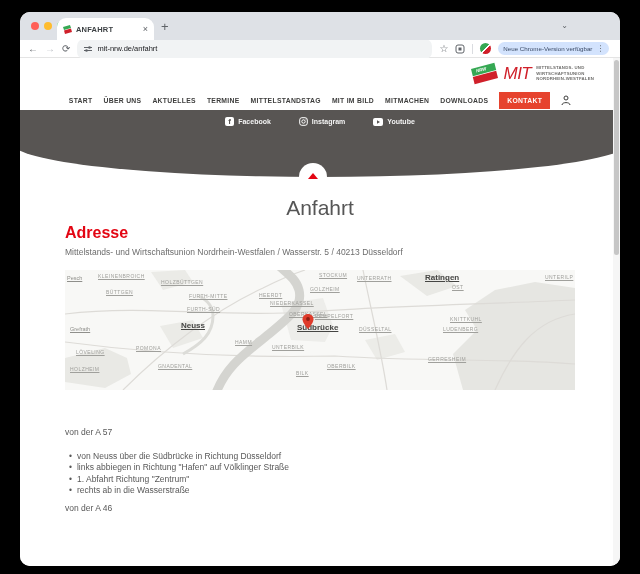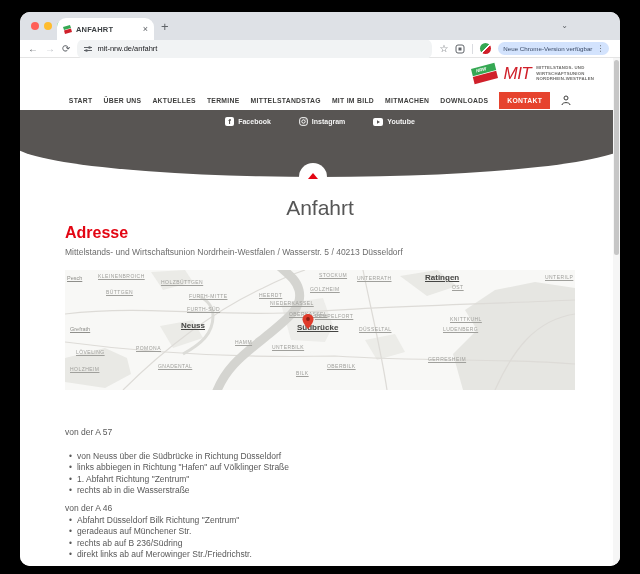--- a/index.html
+++ b/index.html
@@ -254,24 +254,18 @@
 
     <div class="route-title rt0">von der A 57</div>
     <ul class="route-list rl0">
       <li>von Neuss über die Südbrücke in Richtung Düsseldorf</li>
       <li>links abbiegen in Richtung "Hafen" auf Völklinger Straße</li>
       <li>1. Abfahrt Richtung "Zentrum"</li>
       <li>rechts ab in die Wasserstraße</li>
     </ul>
 
     <div class="route-title rt1">von der A 46</div>
-    <ul class="route-list rl1">
-      <li>Abfahrt Düsseldorf Bilk Richtung "Zentrum"</li>
-      <li>geradeaus auf Münchener Str.</li>
-      <li>rechts ab auf B 236/Südring</li>
-      <li>direkt links ab auf Merowinger Str./Friedrichstr.</li>
-    </ul>
 
     <div class="sbar">
       <div class="sthumb"></div>
     </div>
   </div>
 </div>
 
 </body></html>

